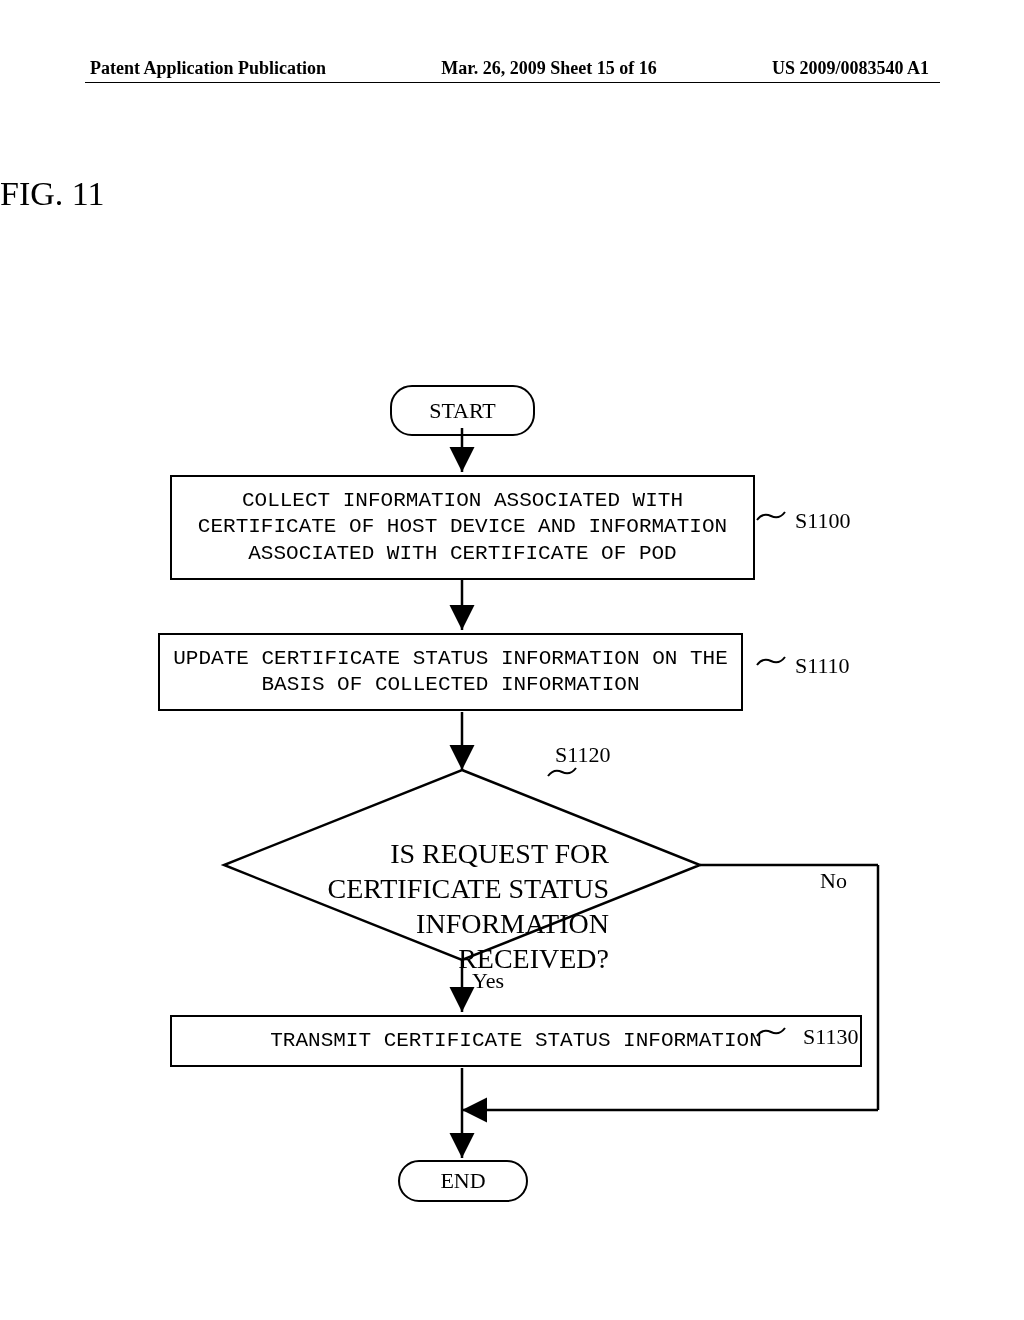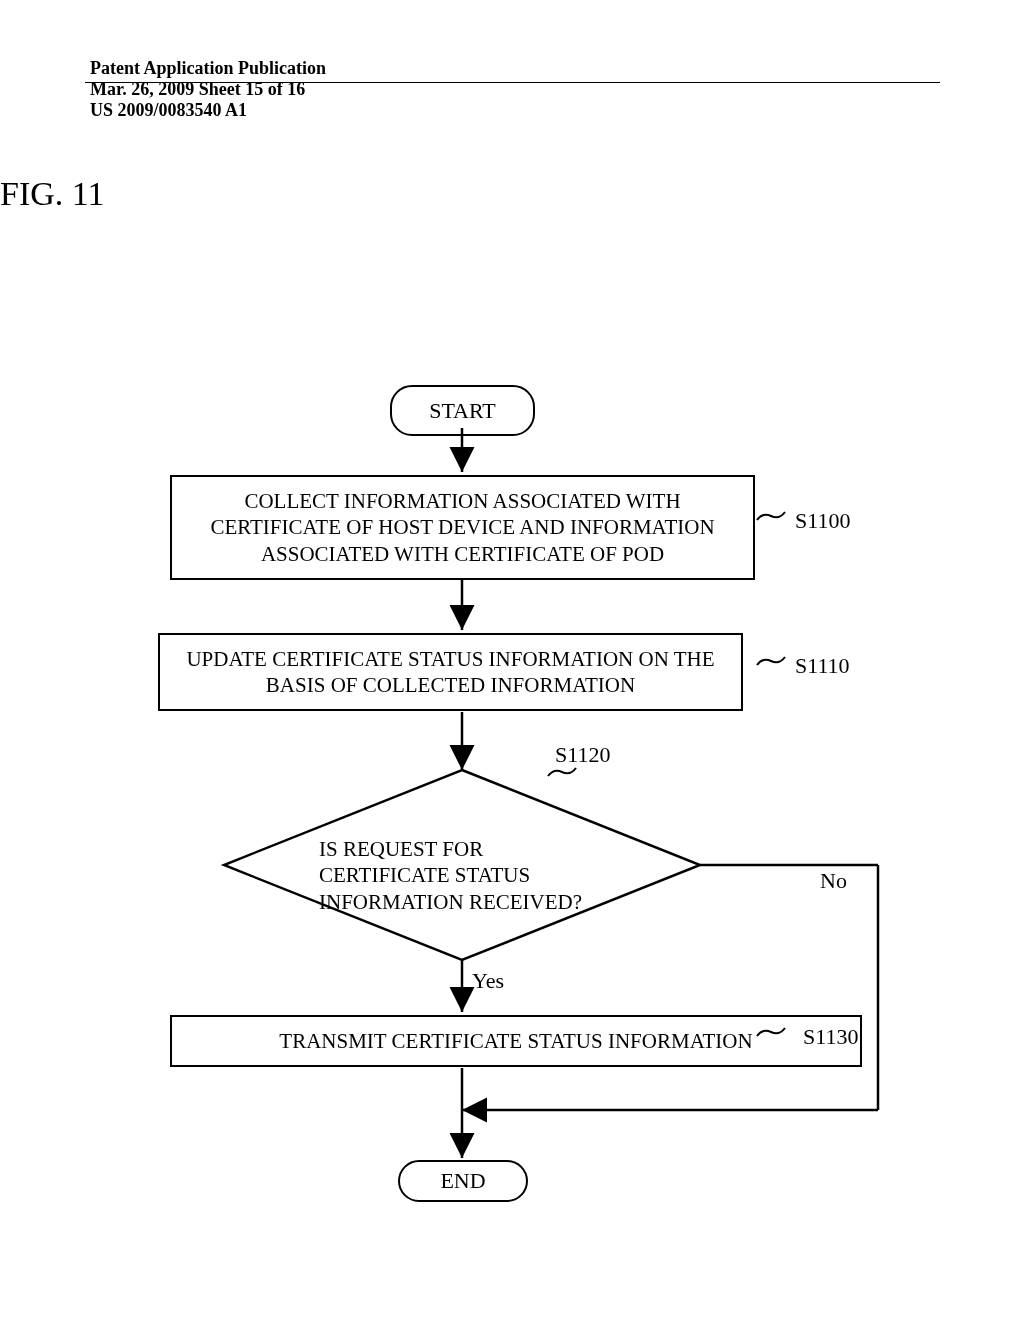--- a/index.html
+++ b/index.html
@@ -15,21 +15,20 @@
     position: absolute;
     top: 58px;
     left: 0;
     width: 1019px;
     padding: 0 90px;
     box-sizing: border-box;
     display: flex;
     justify-content: space-between;
     font-size: 18px;
     font-weight: bold;
-    flex-direction: column;
   }
   .header-rule {
     position: absolute;
     top: 82px;
     left: 85px;
     width: 855px;
     border-top: 1.5px solid #000;
   }
   .fig-title {
     position: absolute;
@@ -62,32 +61,33 @@
     position: absolute;
     border: 2.5px solid #000;
     font-size: 21px;
     text-align: center;
     display: flex;
     align-items: center;
     justify-content: center;
     box-sizing: border-box;
     line-height: 1.25;
     padding: 12px 10px;
+    font-family: Liberation Mono, monospace;
   }
   .label {
     position: absolute;
     font-size: 22px;
   }
   .diamond-wrap {
     position: absolute;
   }
   .diamond-text {
     position: absolute;
-    text-align: left;
-    font-size: 21px;
+    text-align: right;
+    font-size: 28px;
     line-height: 1.25;
   }
   svg.arrows {
     position: absolute;
     left: 0;
     top: 0;
     width: 1024px;
     height: 1320px;
   }
   .step-label {

